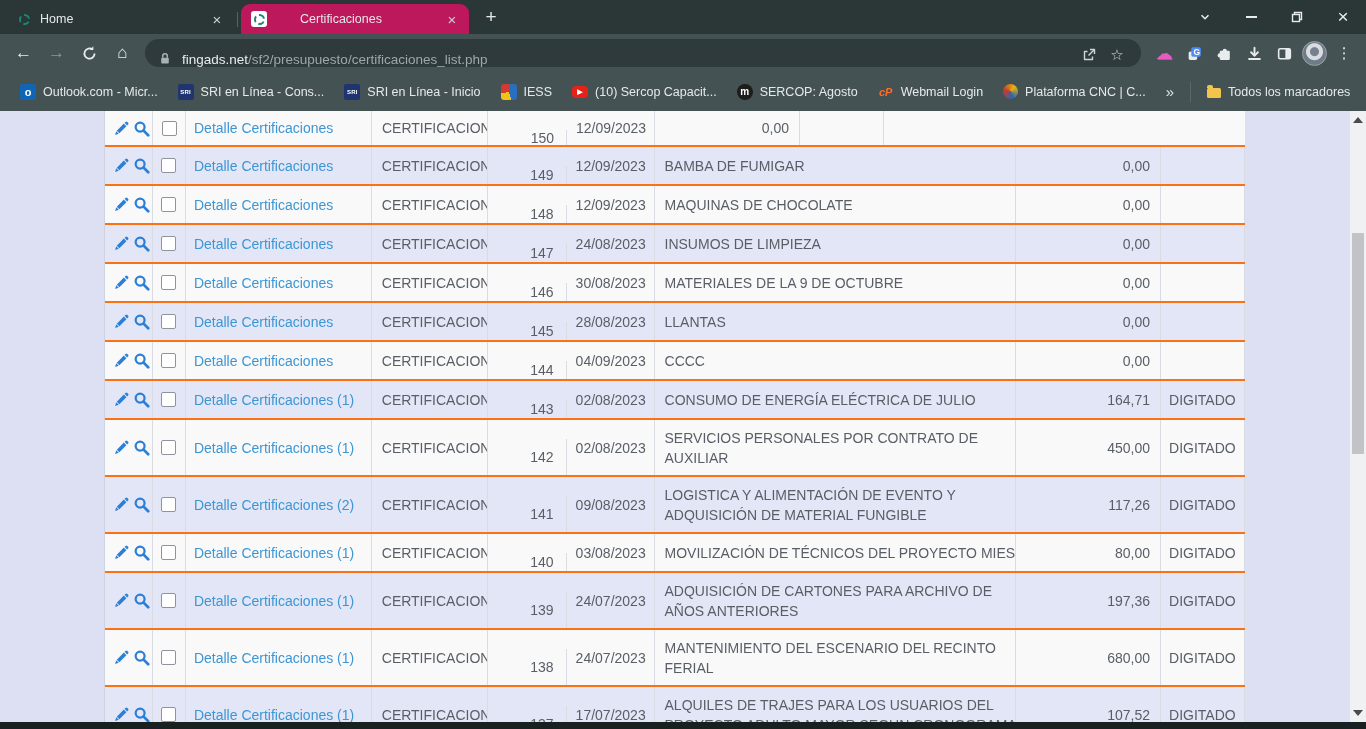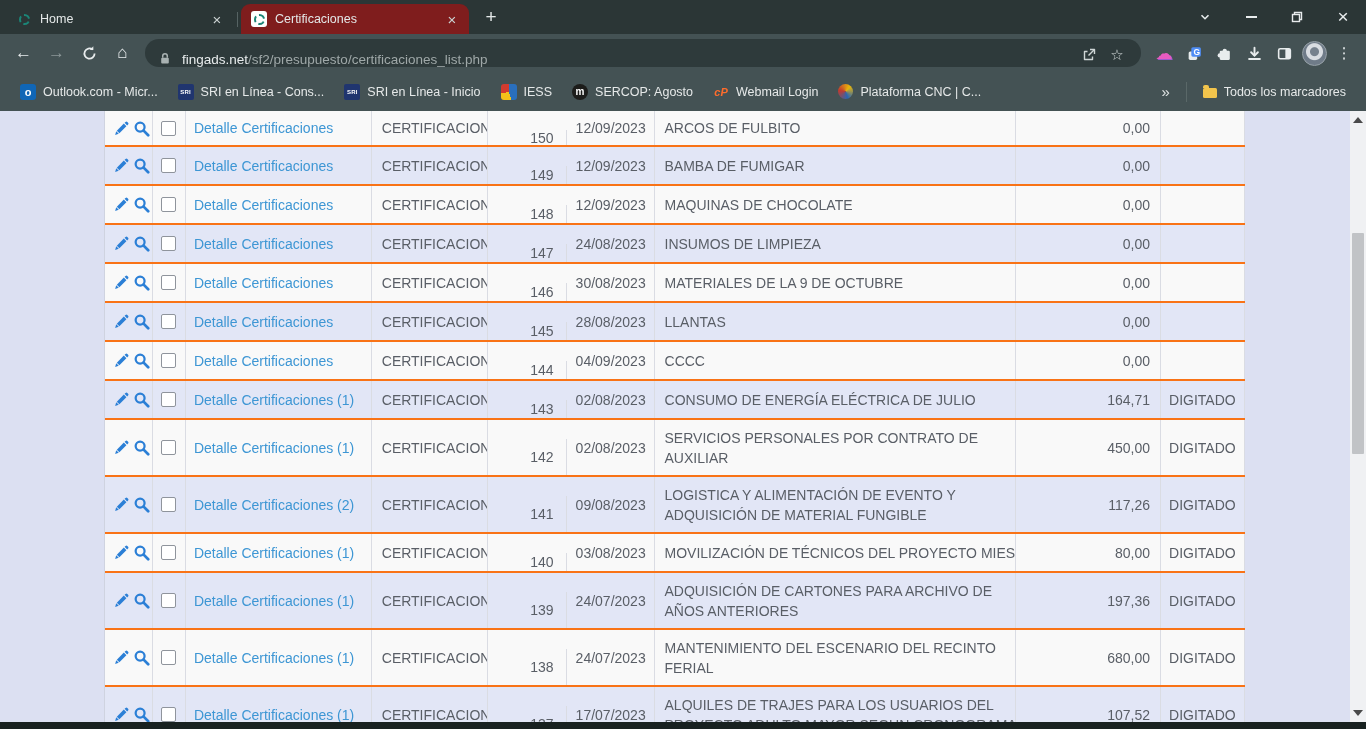--- a/index.html
+++ b/index.html
@@ -3,21 +3,21 @@
 <meta charset="utf-8">
 <style>
   * { margin:0; padding:0; box-sizing:border-box; }
   html,body { width:1366px; height:729px; overflow:hidden; }
   body { font-family:"Liberation Sans", sans-serif; }
   .win { position:relative; width:1366px; height:729px; background:#2b3636; }
 
   
   .tabstrip { height:34px; background:#2b3636; display:flex; align-items:flex-end; }
   .tab { height:30px; width:228px; display:flex; align-items:center; padding:0 8px 0 10px; border-radius:9px 9px 0 0; }
-  .tab.active { background:#7f1d1d; }
+  .tab.active { background:#be185d;gap:25px; }
   .tab-fav { width:16px; height:16px; display:flex; align-items:center; justify-content:center; margin-right:8px; flex:none; }
   .tab-fav.boxed { background:#fff; border-radius:3px; }
   .gear { width:11px; height:11px; border:2.5px dashed #1b8577; border-radius:50%; }
   .tab-title { flex:1; font-size:12.5px; color:#e4e8e8; white-space:nowrap; overflow:hidden; }
   .tab-close { width:18px; height:18px; display:flex; align-items:center; justify-content:center; color:#ccd3d3; font-size:15px; border-radius:50%; flex:none; }
   .tabdiv { width:1px; height:15px; background:#566363; margin:0 3px 7px 3px; }
   .newtab { width:28px; height:28px; display:flex; align-items:center; justify-content:center; color:#e4e8e8; font-size:19px; margin:0 0 3px 8px; border-radius:50%; }
   .wincontrols { margin-left:auto; display:flex; height:34px; align-self:flex-start; }
   .wc { width:46px; height:34px; display:flex; align-items:center; justify-content:center; color:#e8eced; font-size:16px; }
   .wc .bar { width:11px; height:1.6px; background:#e8eced; }
@@ -200,20 +200,24 @@
         </div>
         <div class="bm">
           <span class="fav f-sri">SRI</span>
           <span class="bm-label">SRI en Línea - Inicio</span>
         </div>
         <div class="bm">
           <span class="fav f-iess"></span>
           <span class="bm-label">IESS</span>
         </div>
         <div class="bm">
+          <span class="fav f-youtube">▶</span>
+          <span class="bm-label">(10) Sercop Capacit...</span>
+        </div>
+        <div class="bm">
           <span class="fav f-sercop">m</span>
           <span class="bm-label">SERCOP: Agosto</span>
         </div>
         <div class="bm">
           <span class="fav f-cpanel">cP</span>
           <span class="bm-label">Webmail Login</span>
         </div>
         <div class="bm">
           <span class="fav f-cnc"></span>
           <span class="bm-label">Plataforma CNC | C...</span>
@@ -245,23 +249,20 @@
           </div>
           <div class="c c-check">
             <span class="cb"></span>
           </div>
           <div class="c c-link">
             <span>Detalle Certificaciones</span>
           </div>
           <div class="c c-type">CERTIFICACION</div>
           <div class="c c-num">150</div>
           <div class="c c-date">12/09/2023</div>
-          <div class="c c-desc">
-            <div>ARCOS DE FULBITO</div>
-          </div>
           <div class="c c-amt">0,00</div>
           <div class="c c-status"></div>
         </div>
         <div class="row alt">
           <div class="c c-icons">
             <svg width="17" height="17" viewBox="0 0 16 16" fill="#2b7fd6">
               <path d="M2 14l1-3.4 2.4 2.4z"></path>
               <path d="M3.6 10l6.6-6.6 2.4 2.4L6 12.4z"></path>
               <path d="M10.9 2.7l.9-.9a1.2 1.2 0 0 1 1.7 0l.7.7a1.2 1.2 0 0 1 0 1.7l-.9.9z"></path>
             </svg>

